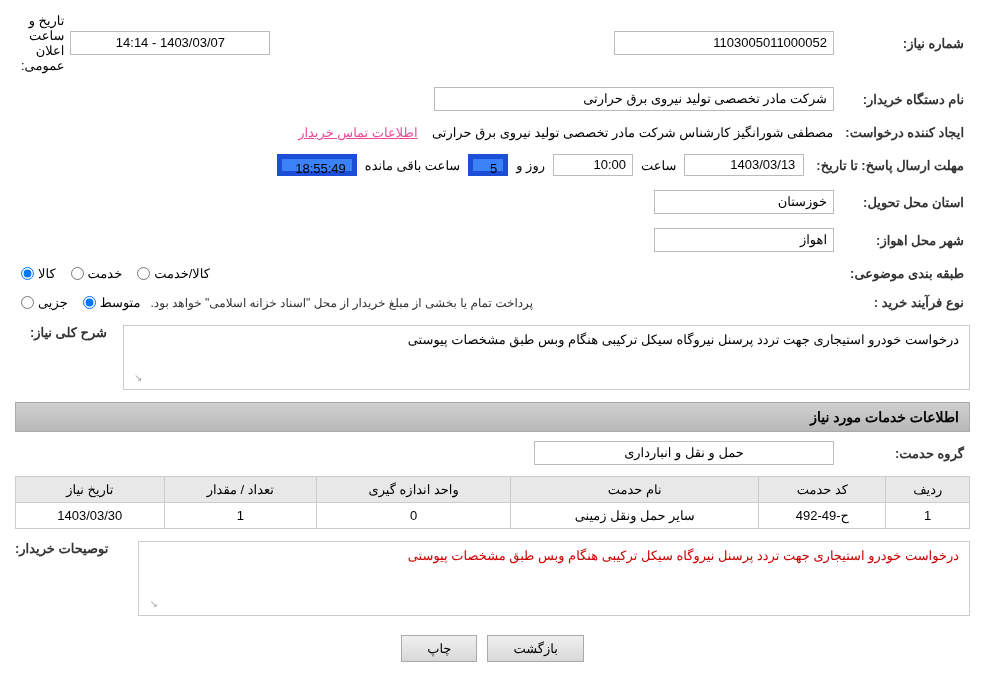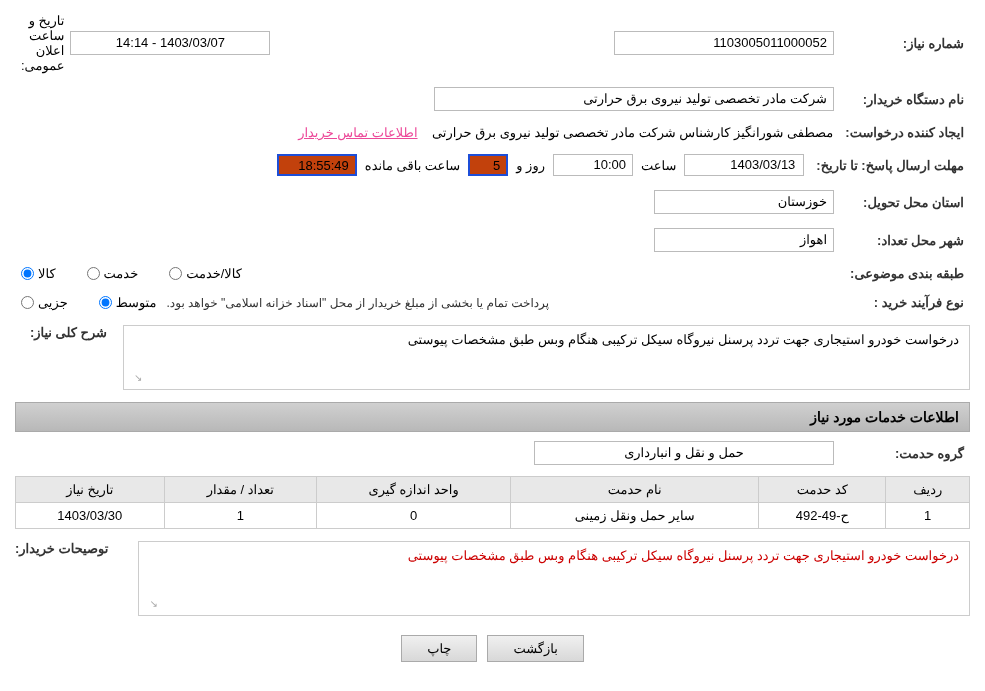--- a/index.html
+++ b/index.html
@@ -64,21 +64,21 @@
     }
     .row-flex {
       display: flex;
       align-items: center;
       gap: 6px;
       flex-direction: row-reverse;
     }
     .radio-group {
       display: flex;
       align-items: center;
-      gap: 31px;
+      gap: 15px;
       flex-direction: row-reverse;
     }
     .radio-item {
       display: flex;
       align-items: center;
       gap: 4px;
     }
     .services-table {
       width: 100%;
       border-collapse: collapse;
@@ -117,22 +117,22 @@
     }
     .btn-back {
       background: linear-gradient(to bottom, #f0f0f0, #d8d8d8);
     }
     .outer-border {
       border: 1px solid #ccc;
       padding: 6px 10px;
       margin: 4px 0;
     }
     .inline-box {
-      border: 2px solid #1d4ed8;
-      background: #c2410c;
+      border: 5px solid #1d4ed8;
+      background: #3b82f6;
       padding: 2px 6px;
       height: 22px;
       display: inline-block;
       min-width: 80px;
     }
     .date-box {
       border: 1px solid #bbb;
       background: #fff;
       padding: 2px 8px;
       height: 22px;
@@ -223,21 +223,21 @@
         <td>
           <div class="input-field" style="min-width:180px; text-align:right;">خوزستان</div>
         </td>
       </tr>
     </tbody>
       </table>
 
     <table class="info-table">
       <tbody>
           <tr>
-        <td class="label-cell" style="width:130px;">شهر محل تعداد:</td>
+        <td class="label-cell" style="width:130px;">شهر محل اهواز:</td>
         <td>
           <div class="input-field" style="min-width:180px; text-align:right;">اهواز</div>
         </td>
       </tr>
     </tbody>
       </table>
 
     <table class="info-table">
       <tbody>
           <tr>

